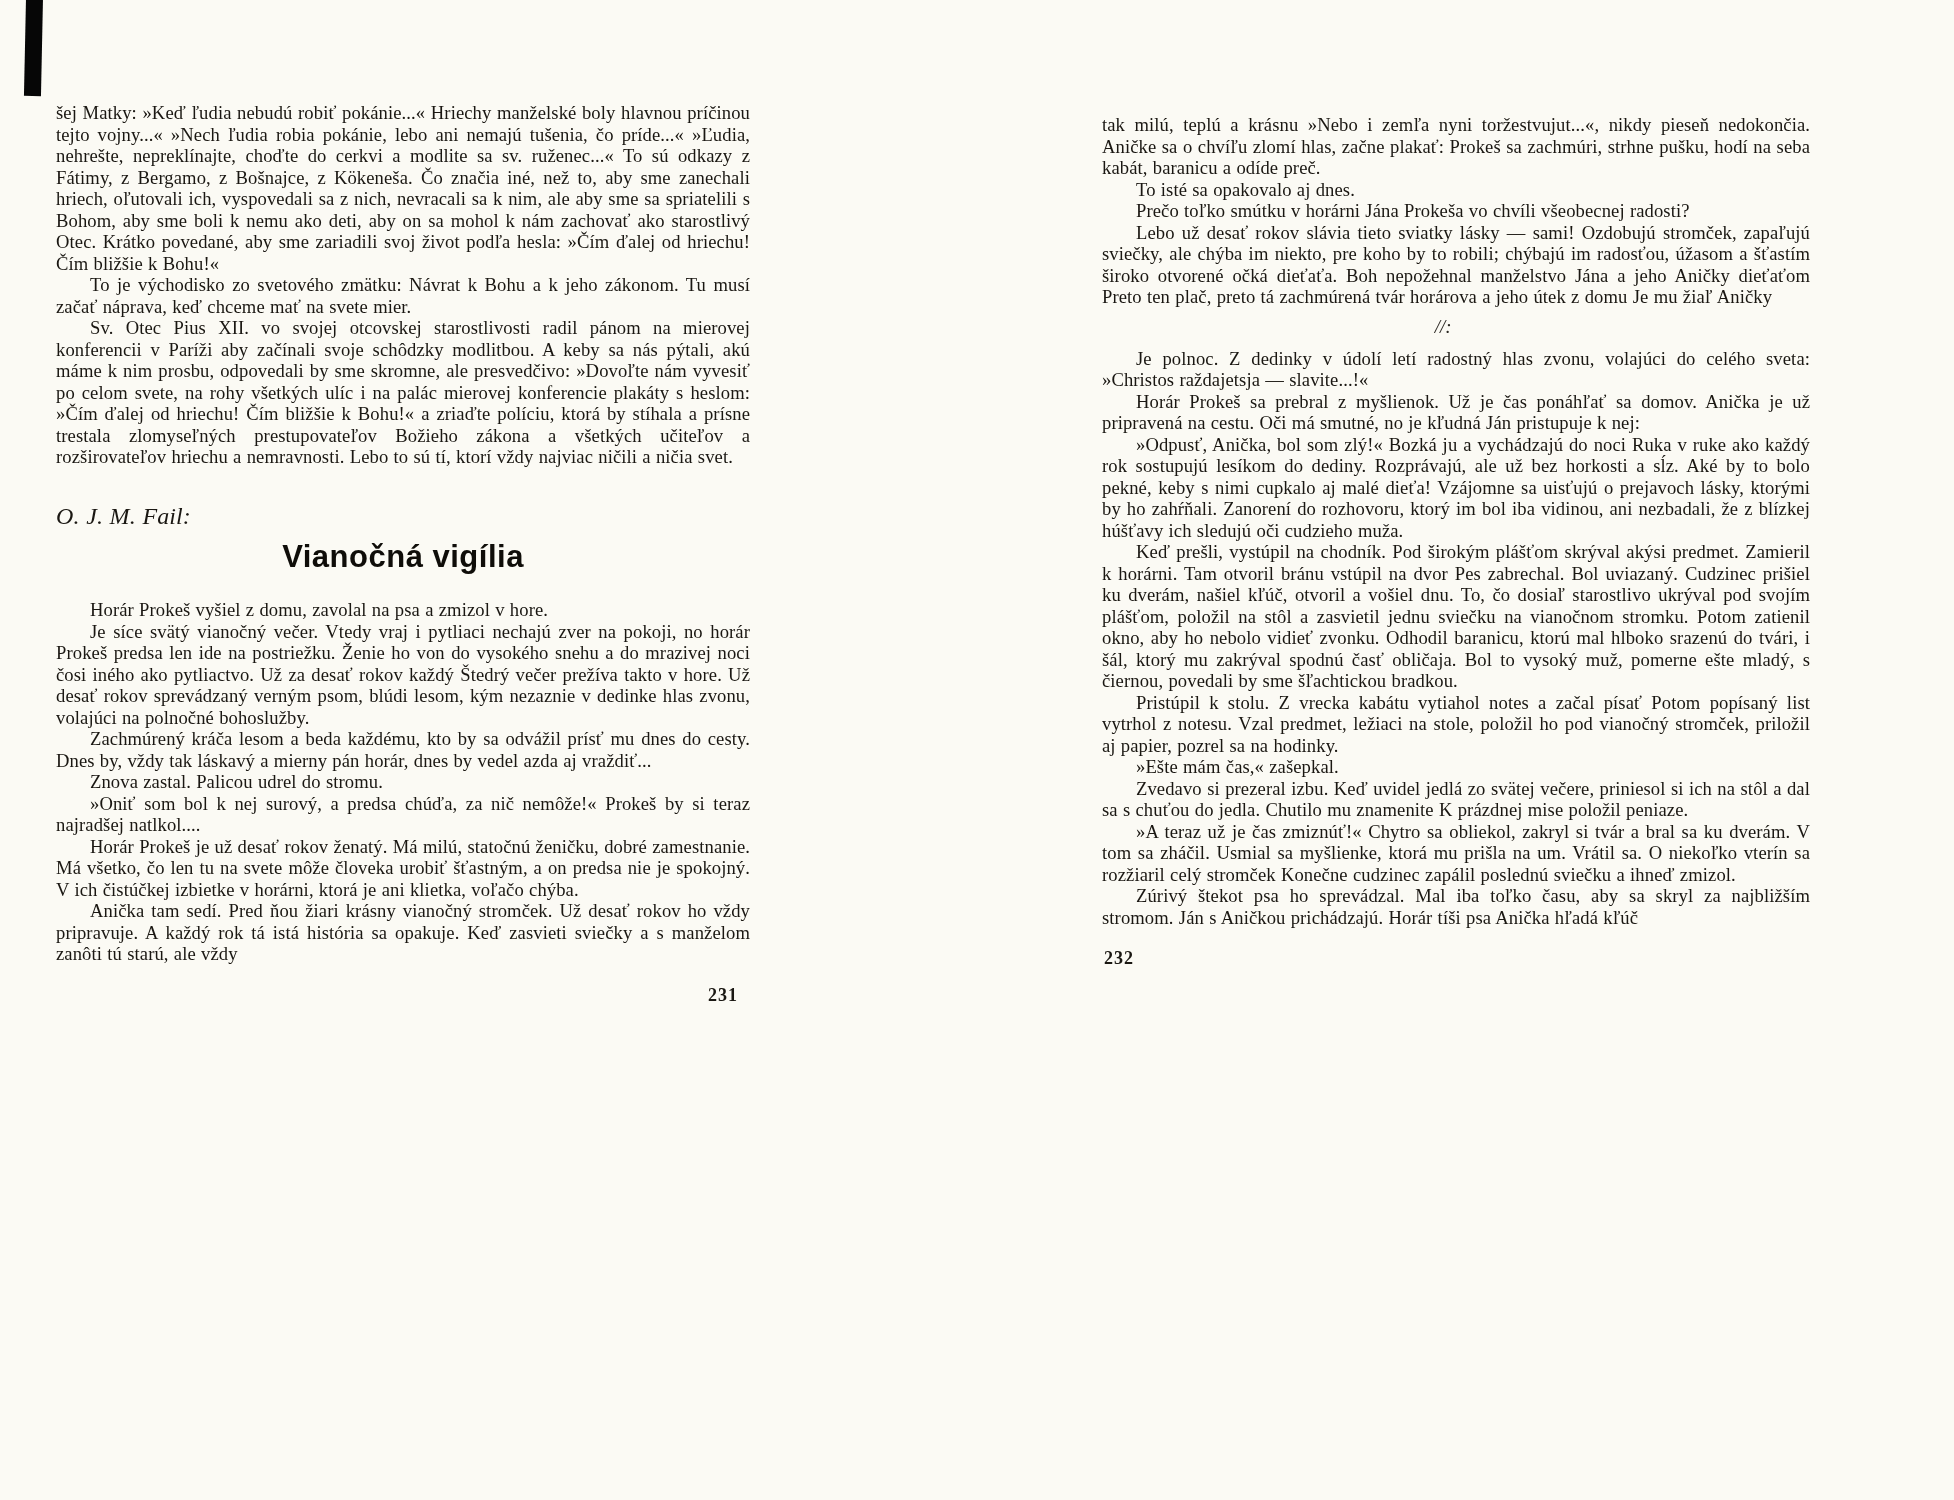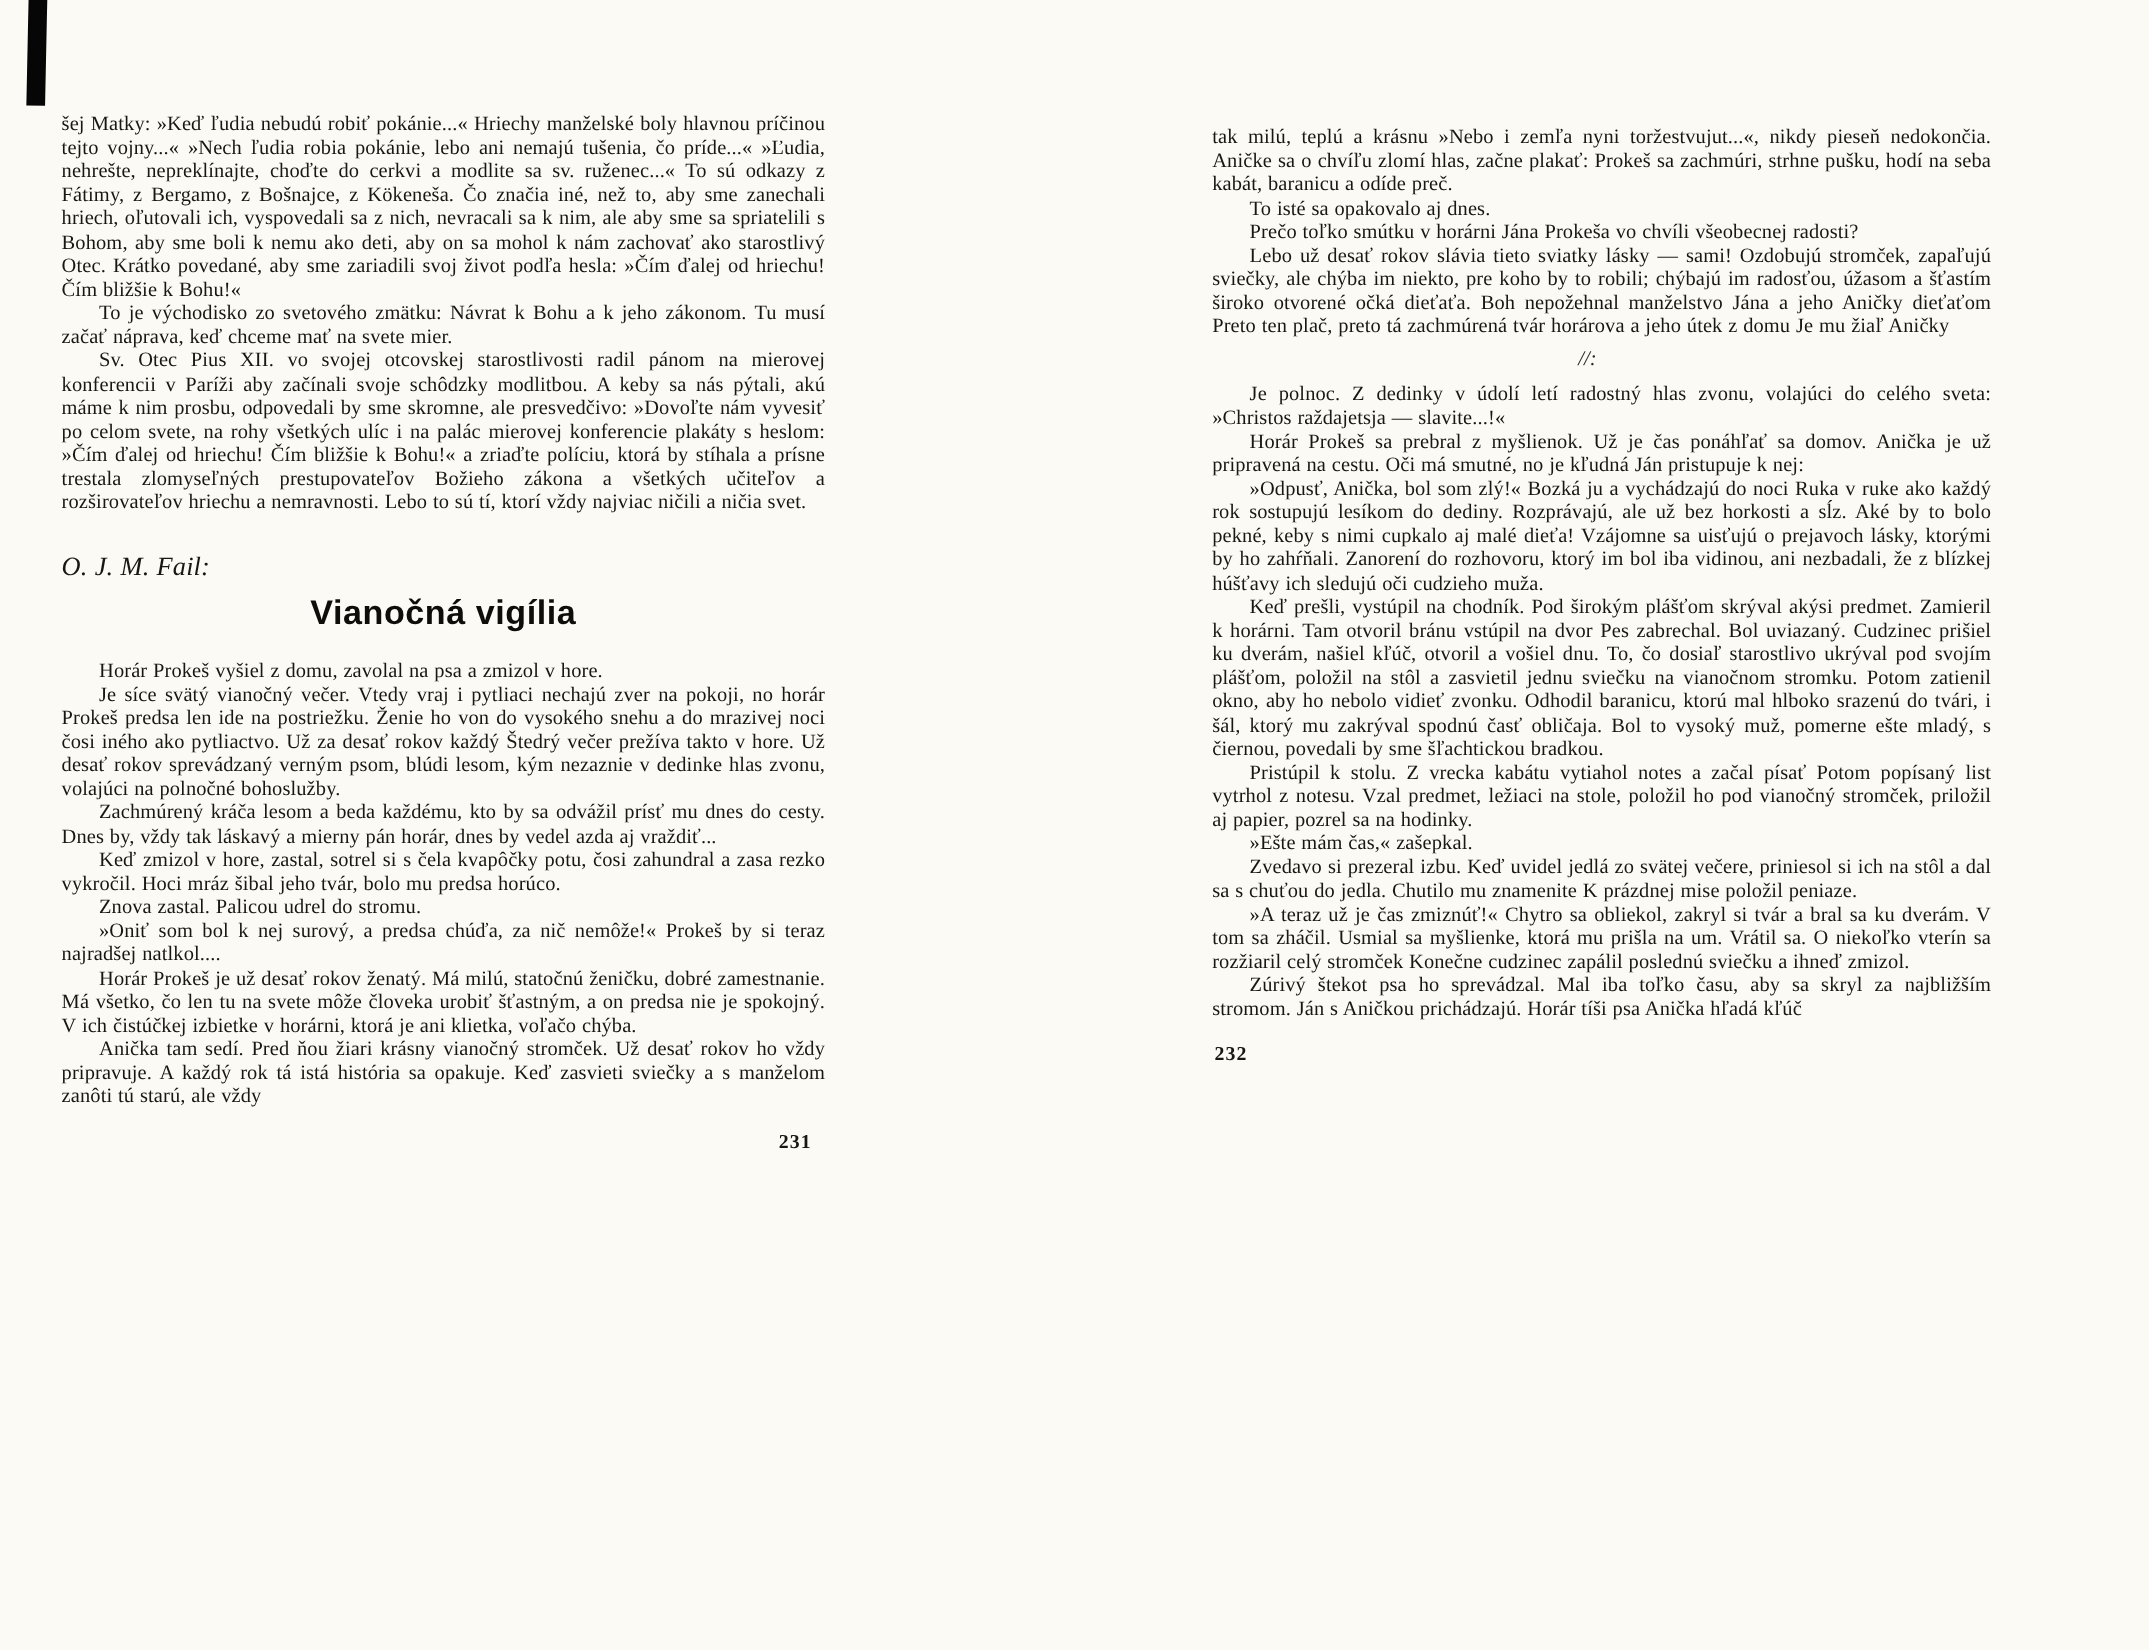--- a/index.html
+++ b/index.html
@@ -84,21 +84,20 @@
     <p class="cont">šej Matky: »Keď ľudia nebudú robiť pokánie...« Hriechy manželské boly hlavnou príčinou tejto vojny...« »Nech ľudia robia pokánie, lebo ani nemajú tušenia, čo príde...« »Ľudia, nehrešte, nepreklínajte, choďte do cerkvi a modlite sa sv. ruženec...« To sú odkazy z Fátimy, z Bergamo, z Bošnajce, z Kökeneša. Čo značia iné, než to, aby sme zanechali hriech, oľutovali ich, vyspovedali sa z nich, nevracali sa k nim, ale aby sme sa spriatelili s Bohom, aby sme boli k nemu ako deti, aby on sa mohol k nám zachovať ako starostlivý Otec. Krátko povedané, aby sme zariadili svoj život podľa hesla: »Čím ďalej od hriechu! Čím bližšie k Bohu!«</p>
     <p>To je východisko zo svetového zmätku: Návrat k Bohu a k jeho zákonom. Tu musí začať náprava, keď chceme mať na svete mier.</p>
     <p>Sv. Otec Pius XII. vo svojej otcovskej starostlivosti radil pánom na mierovej konferencii v Paríži aby začínali svoje schôdzky modlitbou. A keby sa nás pýtali, akú máme k nim prosbu, odpovedali by sme skromne, ale presvedčivo: »Dovoľte nám vyvesiť po celom svete, na rohy všetkých ulíc i na palác mierovej konferencie plakáty s heslom: »Čím ďalej od hriechu! Čím bližšie k Bohu!« a zriaďte políciu, ktorá by stíhala a prísne trestala zlomyseľných prestupovateľov Božieho zákona a všetkých učiteľov a rozširovateľov hriechu a nemravnosti. Lebo to sú tí, ktorí vždy najviac ničili a ničia svet.</p>
 
     <p class="author">O. J. M. Fail:</p>
     <h1 class="title">Vianočná vigília</h1>
 
     <p>Horár Prokeš vyšiel z domu, zavolal na psa a zmizol v hore.</p>
     <p>Je síce svätý vianočný večer. Vtedy vraj i pytliaci nechajú zver na pokoji, no horár Prokeš predsa len ide na postriežku. Ženie ho von do vysokého snehu a do mrazivej noci čosi iného ako pytliactvo. Už za desať rokov každý Štedrý večer prežíva takto v hore. Už desať rokov sprevádzaný verným psom, blúdi lesom, kým nezaznie v dedinke hlas zvonu, volajúci na polnočné bohoslužby.</p>
     <p>Zachmúrený kráča lesom a beda každému, kto by sa odvážil prísť mu dnes do cesty. Dnes by, vždy tak láskavý a mierny pán horár, dnes by vedel azda aj vraždiť...</p>
-    <p>Keď zmizol v hore, zastal, sotrel si s čela kvapôčky potu, čosi zahundral a zasa rezko vykročil. Hoci mráz šibal jeho tvár, bolo mu predsa horúco.</p>
     <p>Znova zastal. Palicou udrel do stromu.</p>
     <p>»Oniť som bol k nej surový, a predsa chúďa, za nič nemôže!« Prokeš by si teraz najradšej natlkol....</p>
     <p>Horár Prokeš je už desať rokov ženatý. Má milú, statočnú ženičku, dobré zamestnanie. Má všetko, čo len tu na svete môže človeka urobiť šťastným, a on predsa nie je spokojný. V ich čistúčkej izbietke v horárni, ktorá je ani klietka, voľačo chýba.</p>
     <p>Anička tam sedí. Pred ňou žiari krásny vianočný stromček. Už desať rokov ho vždy pripravuje. A každý rok tá istá história sa opakuje. Keď zasvieti sviečky a s manželom zanôti tú starú, ale vždy</p>
 
     <div class="pagenum pagenum-right">231</div>
   </section>
 
   <section class="page page-right">
     <p class="cont">tak milú, teplú a krásnu »Nebo i zemľa nyni toržestvujut...«, nikdy pieseň nedokončia. Aničke sa o chvíľu zlomí hlas, začne plakať: Prokeš sa zachmúri, strhne pušku, hodí na seba kabát, baranicu a odíde preč.</p>

